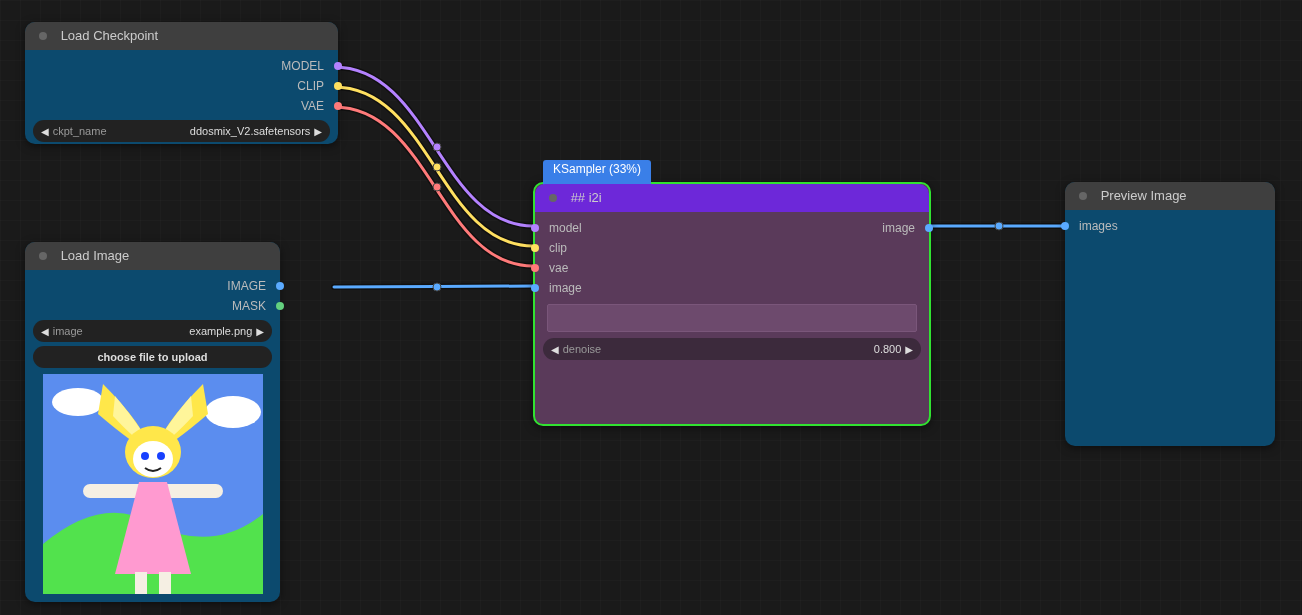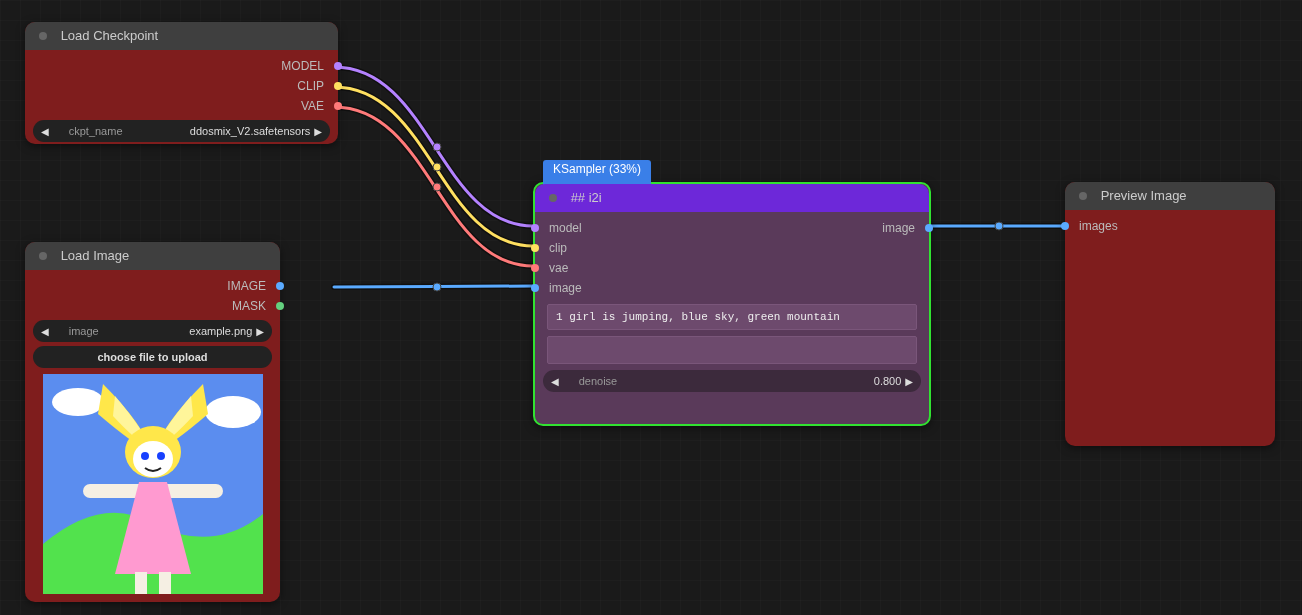--- a/index.html
+++ b/index.html
@@ -13,21 +13,21 @@
       linear-gradient(90deg, rgba(255,255,255,0.02) 1px, transparent 1px);
     background-size: 20px 20px;
     font-family: Arial, sans-serif;
     font-size: 12px;
     color: #ccc;
     overflow: hidden;
     position: relative;
   }
   .node {
     position: absolute;
-    background: #7f1d1d;
+    background: #0c4a6e;
     border-radius: 10px;
     box-shadow: 0 2px 8px rgba(0,0,0,0.5);
     box-sizing: border-box;
   }
   .node-header {
     height: 28px;
     line-height: 28px;
     border-radius: 10px 10px 0 0;
     background: #3f3f3f;
     padding-left: 14px;
@@ -79,21 +79,21 @@
     padding: 0 8px;
     color: #ccc;
     font-size: 11px;
     position: relative;
   }
   .widget-row .tri {
     color: #ddd;
     font-size: 10px;
     user-select: none;
   }
-  .widget-row .lbl { margin-left: 20px; color: #999; }
+  .widget-row .lbl { margin-left: 4px; color: #999; }
   .widget-row .val { margin-left: auto; margin-right: 4px; color: #ddd; }
   .button-row {
     margin: 4px 8px;
     height: 22px;
     background: #222;
     border-radius: 11px;
     text-align: center;
     line-height: 22px;
     color: #ddd;
     font-size: 11px;
@@ -285,23 +285,20 @@
   </div>
   <div class="slot input">
     <span class="dot vae"></span>
     <span>vae</span>
   </div>
   <div class="slot input">
     <span class="dot image"></span>
     <span>image</span>
   </div>
 
-  <div class="textbox">
-    <span>1 girl is jumping, blue sky, green mountain</span>
-  </div>
   <div class="textbox empty">
     <span></span>
   </div>
 
   <div class="widget-row">
     <span class="tri">◀</span>
     <span class="lbl">denoise</span>
     <span class="val">0.800</span>
     <span class="tri">▶</span>
   </div>

